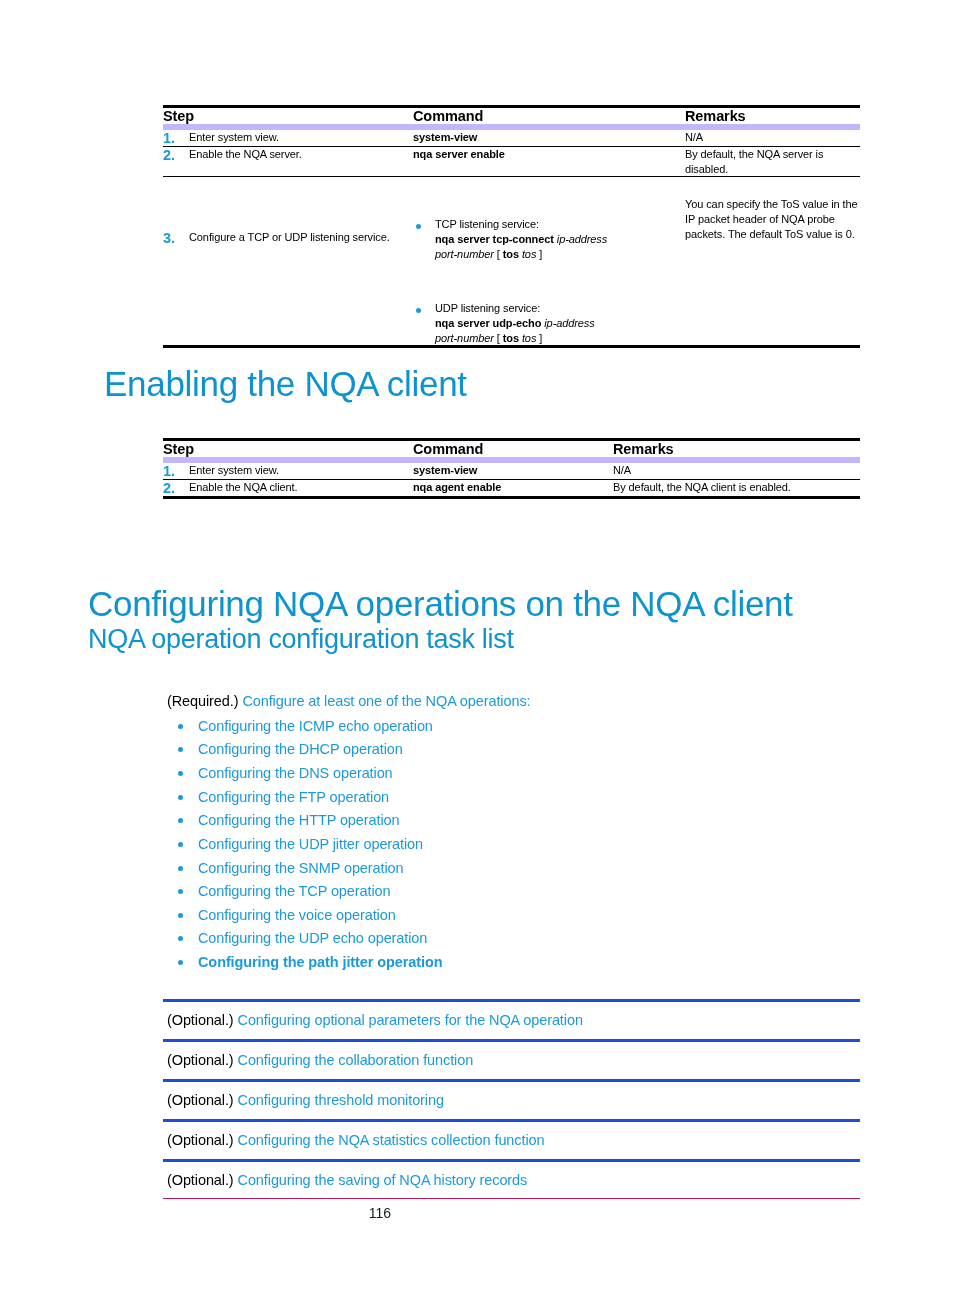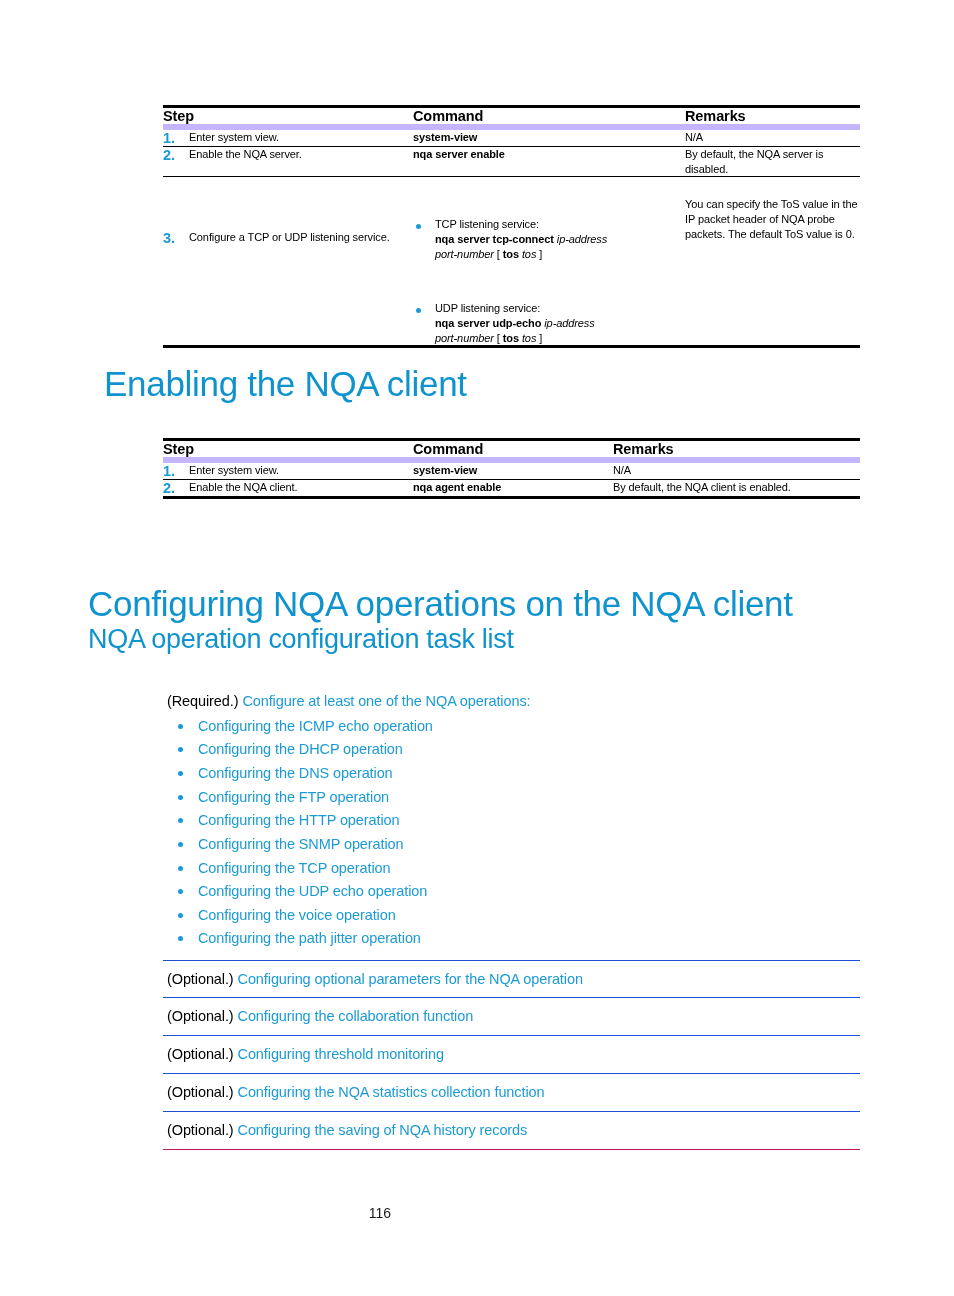--- a/index.html
+++ b/index.html
@@ -112,21 +112,21 @@
   }
   .tasks .t-head {
     border-top: 3px solid #000;
     border-bottom: 3px solid #000;
     font-weight: bold;
     font-size: 14.5px;
     padding: 7px 4px 6px 4px;
     letter-spacing: -0.1px;
   }
   .tasks .t-row {
-    border-bottom: 1px solid #1d4ed8;
+    border-bottom: 3px solid #1d4ed8;
     padding: 9px 4px 9px 4px;
     font-size: 14.5px;
     line-height: 1.3;
     letter-spacing: -0.1px;
   }
   .tasks .t-row.last { border-bottom: 1px solid #be185d; }
 
   .lnk { color: #1b9ad6; }
 
   ul.tasklist {
@@ -135,21 +135,21 @@
     list-style: none;
   }
   ul.tasklist > li {
     position: relative;
     padding-left: 31px;
     margin: 0 0 4.5px 0;
     line-height: 1.32;
     font-size: 14.5px;
     color: #1b9ad6;
   }
-  ul.tasklist > li:last-child { margin-bottom: 2px; }
+  ul.tasklist > li:last-child { margin-bottom: 18px; font-weight: bold; }
   ul.tasklist > li .bullet {
     position: absolute;
     left: 11px;
     top: 7px;
     width: 5px;
     height: 5px;
     border-radius: 50%;
     background: #1b9ad6;
   }
 
@@ -270,24 +270,25 @@
       <div>
         <span>(Required.)</span>
         <span class="lnk">Configure at least one of the NQA operations:</span>
       </div>
       <ul class="tasklist">
         <li><span class="bullet"></span><span class="lnk">Configuring the ICMP echo operation</span></li>
         <li><span class="bullet"></span><span class="lnk">Configuring the DHCP operation</span></li>
         <li><span class="bullet"></span><span class="lnk">Configuring the DNS operation</span></li>
         <li><span class="bullet"></span><span class="lnk">Configuring the FTP operation</span></li>
         <li><span class="bullet"></span><span class="lnk">Configuring the HTTP operation</span></li>
+        <li><span class="bullet"></span><span class="lnk">Configuring the UDP jitter operation</span></li>
         <li><span class="bullet"></span><span class="lnk">Configuring the SNMP operation</span></li>
         <li><span class="bullet"></span><span class="lnk">Configuring the TCP operation</span></li>
+        <li><span class="bullet"></span><span class="lnk">Configuring the voice operation</span></li>
         <li><span class="bullet"></span><span class="lnk">Configuring the UDP echo operation</span></li>
-        <li><span class="bullet"></span><span class="lnk">Configuring the voice operation</span></li>
         <li><span class="bullet"></span><span class="lnk">Configuring the path jitter operation</span></li>
       </ul>
     </div>
 
     <div class="t-row">
       <span>(Optional.)</span>
       <span class="lnk">Configuring optional parameters for the NQA operation</span>
     </div>
 
     <div class="t-row">

